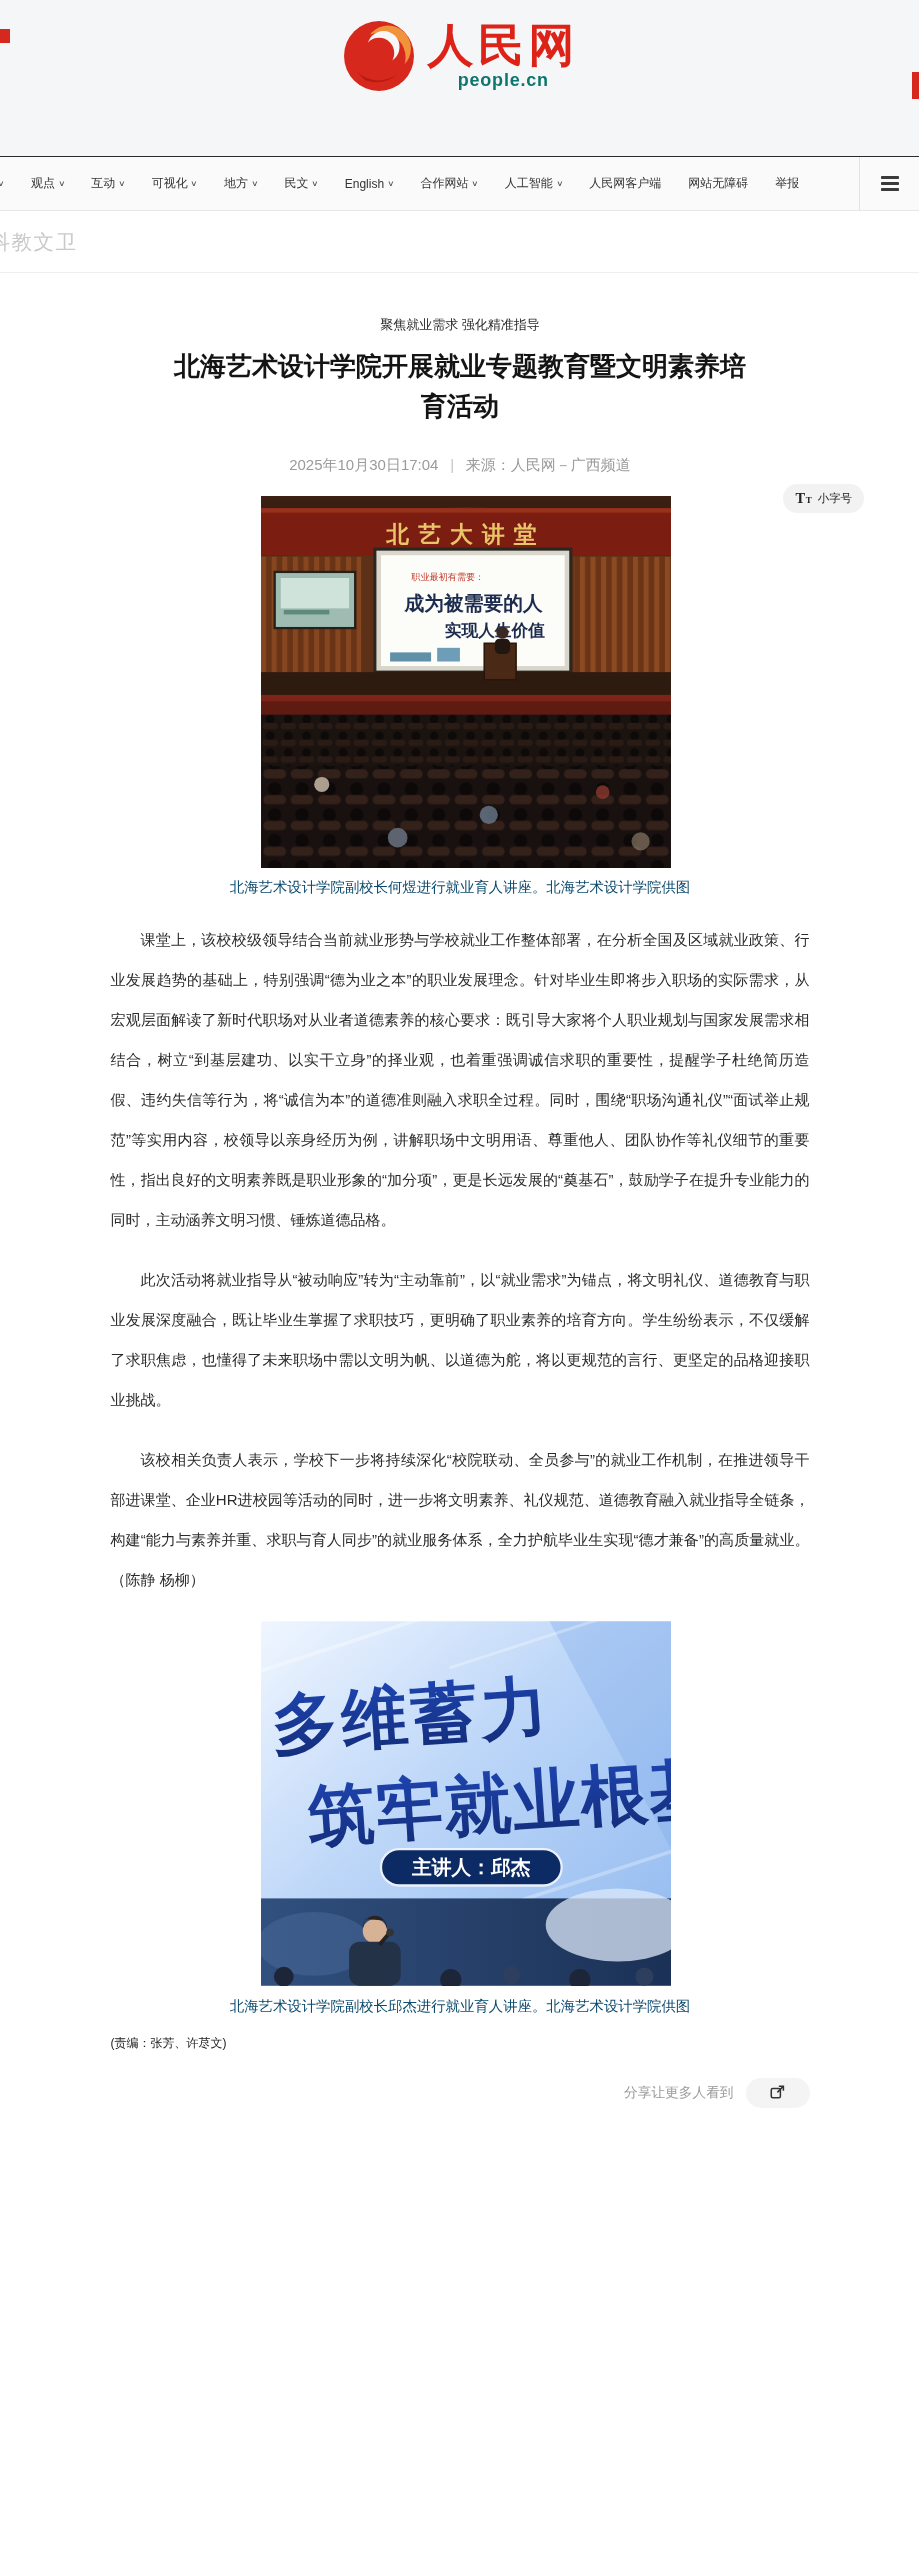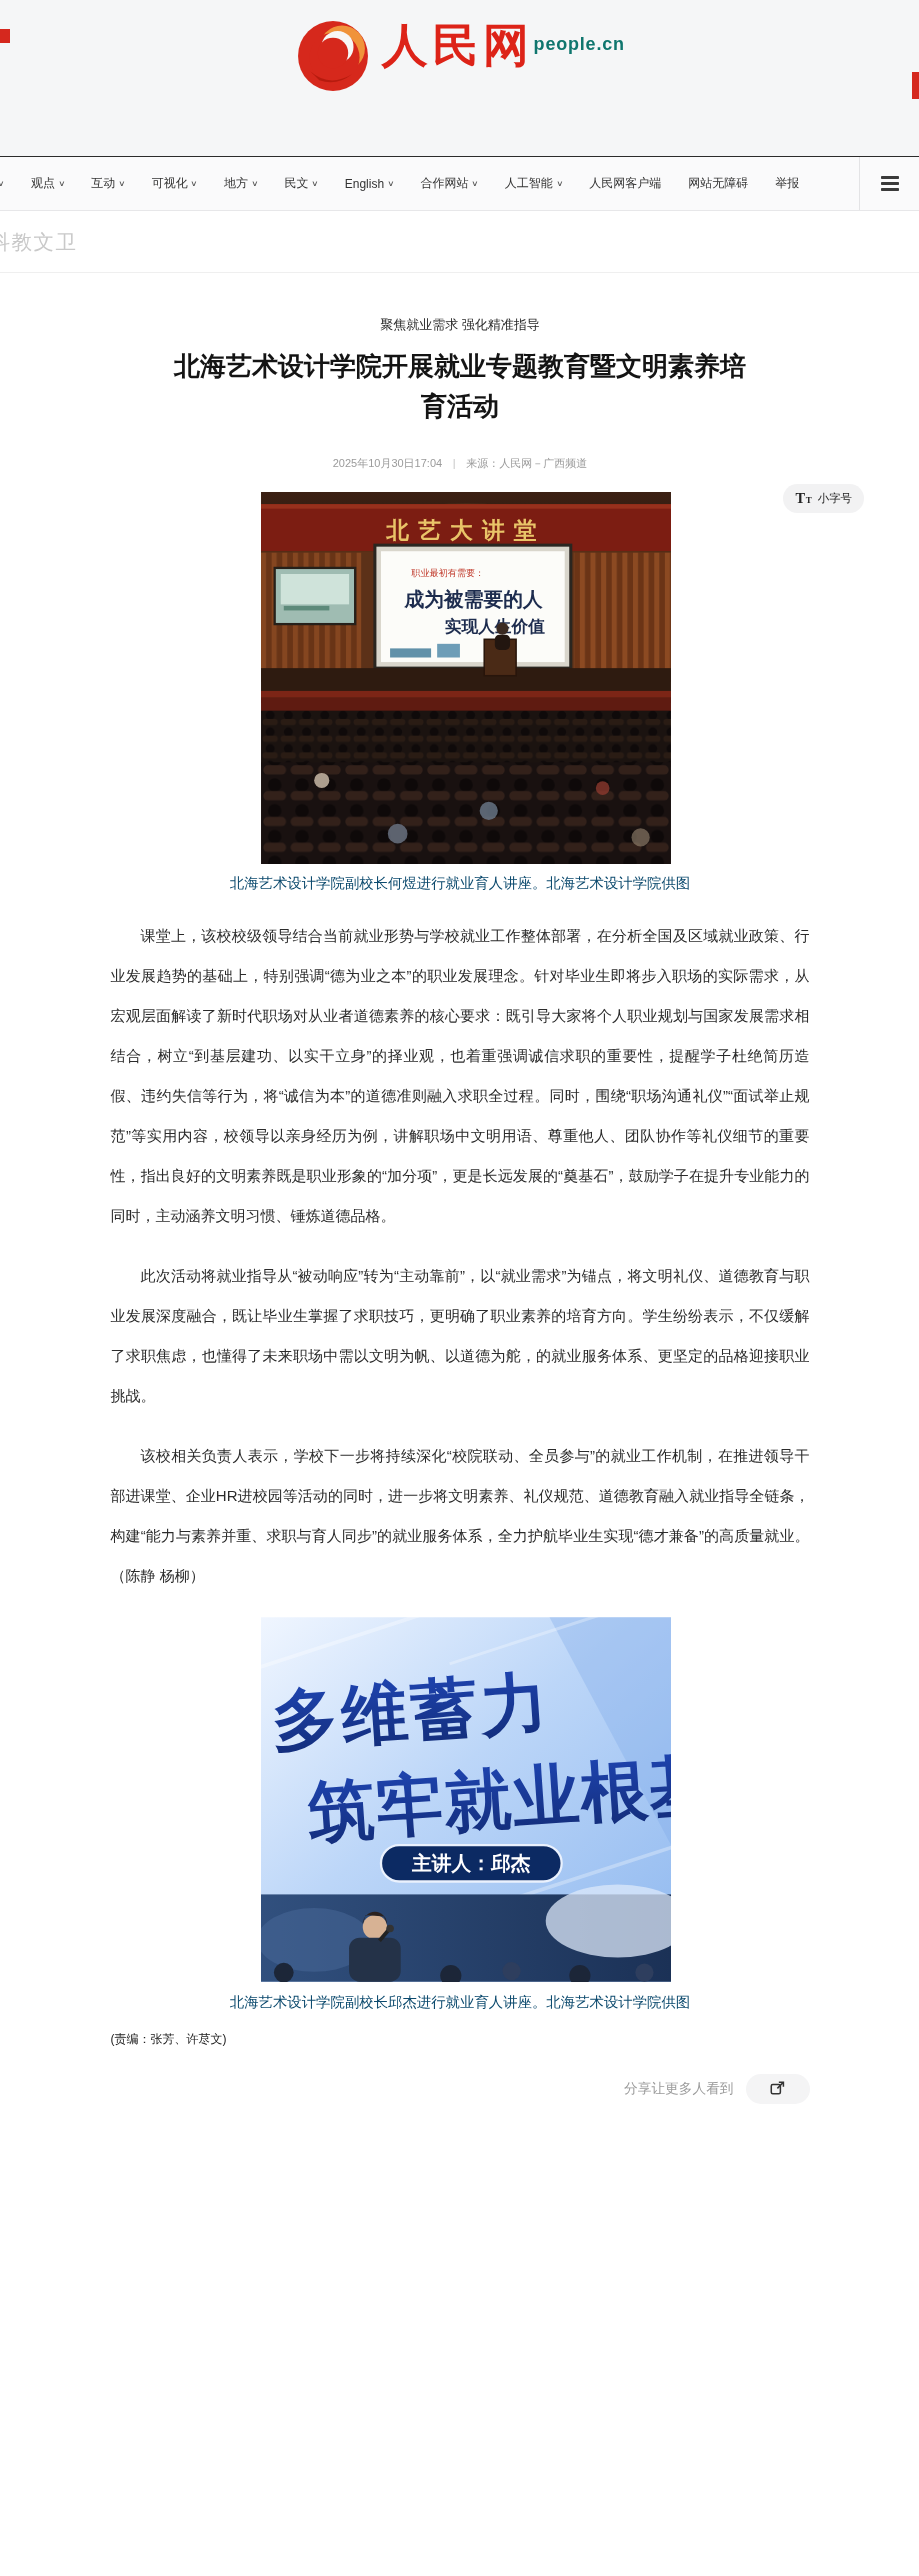--- a/index.html
+++ b/index.html
@@ -5,41 +5,41 @@
   * { box-sizing: border-box; }
   html,body { margin:0; padding:0; }
   body {
     width:920px; background:#ffffff; color:#222;
     font-family:"Liberation Sans", sans-serif; position:relative;
   }
   
   .header { background:#f5f6f7; height:156px; position:relative; }
   .logo { display:flex; justify-content:center; align-items:flex-start; padding-top:18px; gap:10.6px; cursor:pointer; }
   .logo-mark { width:76px; height:76px; }
-  .logo-textcol { display:flex; flex-direction:row; align-items:center; }
+  .logo-textcol { display:flex; flex-direction:column; align-items:center; }
   .logo-cn { color:#dd2318; font-size:46px; font-weight:bold; font-family:"Liberation Serif", serif; letter-spacing:4.6px; line-height:1.2; }
   .logo-en { color:#0f766e; font-size:18px; font-weight:bold; margin-top:-3px; letter-spacing:0.8px; }
   .edge-tab-left { position:absolute; left:0; top:29px; width:10px; height:14.4px; background:#d5281e; }
   .edge-tab-right { position:absolute; right:0; top:72px; width:8.4px; height:27px; background:#d5281e; }
   
   .navbar { border-top:1.5px solid #2b2b2b; border-bottom:0.8px solid #e7e7e9; background:#fafafb; height:55px; display:flex; align-items:stretch; }
   .nav-items { flex:1; display:flex; align-items:center; gap:27px; padding-left:3px; overflow:hidden; white-space:nowrap; font-size:12px; color:#333; }
   .nav-item { display:inline-flex; align-items:center; gap:3.8px; cursor:pointer; flex:none; }
   .chev { font-size:7.6px; color:#555; transform:scaleX(1.3); }
   .nav-right { display:flex; align-items:center; border-left:0.8px solid #e3e3e5; padding:0 21px; }
   .hamburger { width:18px; display:flex; flex-direction:column; gap:3.8px; cursor:pointer; }
   .hamburger span { display:block; height:2.3px; background:#3a3a3a; border-radius:0.8px; }
   
   .channel { height:62px; display:flex; align-items:center; border-bottom:0.8px solid #efefef; overflow:hidden; }
   .channel-label { color:#c9c9c9; font-size:20.5px; margin-left:-10.6px; letter-spacing:1.5px; }
   
   .article-head { text-align:center; position:relative; }
   .kicker { padding-top:43px; font-size:13px; color:#2b2b2b; }
   .title { width:593px; margin:12px auto 0; font-size:26px; line-height:1.55; font-weight:bold; color:#141414; }
-  .meta { margin-top:29px; font-size:11px; color:#9b9b9b; }
+  .meta { margin-top:29px; font-size:15px; color:#9b9b9b; }
   .meta .sep { margin:0 7.6px; color:#c5c5c5; }
   .font-pill { position:absolute; right:56px; top:211px; background:#f2f2f3; border-radius:14.4px; height:29px;
     display:flex; align-items:center; padding:0 12px; font-size:11.4px; color:#222; cursor:pointer; }
   .font-pill .t-big { font-size:14.4px; font-weight:bold; font-family:"Liberation Serif", serif; }
   .font-pill .t-small { font-size:9px; font-weight:bold; font-family:"Liberation Serif", serif; margin:3px 6px 0 0.8px; }
   
   .figure { width:410px; margin:21px auto 0;padding-left:6px; }
   .figure svg { display:block; }
   .caption { text-align:center; font-family:"Liberation Serif", serif; color:#0c4a6e; font-size:14.4px; margin-top:10.6px; }
   
@@ -202,21 +202,21 @@
     <circle cx="300" cy="420" r="12" fill="#6b7a8c" opacity="0.8"></circle>
     <circle cx="450" cy="390" r="9" fill="#8c3a2e" opacity="0.8"></circle>
     <circle cx="180" cy="450" r="13" fill="#7a8698" opacity="0.7"></circle>
     <circle cx="500" cy="455" r="12" fill="#9a8873" opacity="0.6"></circle>
   </svg>
 </div>
 <div class="caption">北海艺术设计学院副校长何煜进行就业育人讲座。北海艺术设计学院供图</div>
 
 <div class="body-text">
   <p class="para">课堂上，该校校级领导结合当前就业形势与学校就业工作整体部署，在分析全国及区域就业政策、行业发展趋势的基础上，特别强调“德为业之本”的职业发展理念。针对毕业生即将步入职场的实际需求，从宏观层面解读了新时代职场对从业者道德素养的核心要求：既引导大家将个人职业规划与国家发展需求相结合，树立“到基层建功、以实干立身”的择业观，也着重强调诚信求职的重要性，提醒学子杜绝简历造假、违约失信等行为，将“诚信为本”的道德准则融入求职全过程。同时，围绕“职场沟通礼仪”“面试举止规范”等实用内容，校领导以亲身经历为例，讲解职场中文明用语、尊重他人、团队协作等礼仪细节的重要性，指出良好的文明素养既是职业形象的“加分项”，更是长远发展的“奠基石”，鼓励学子在提升专业能力的同时，主动涵养文明习惯、锤炼道德品格。</p>
-  <p class="para">此次活动将就业指导从“被动响应”转为“主动靠前”，以“就业需求”为锚点，将文明礼仪、道德教育与职业发展深度融合，既让毕业生掌握了求职技巧，更明确了职业素养的培育方向。学生纷纷表示，不仅缓解了求职焦虑，也懂得了未来职场中需以文明为帆、以道德为舵，的就业服务体系、更坚定的品格迎接职业挑战。</p>
+  <p class="para">此次活动将就业指导从“被动响应”转为“主动靠前”，以“就业需求”为锚点，将文明礼仪、道德教育与职业发展深度融合，既让毕业生掌握了求职技巧，更明确了职业素养的培育方向。学生纷纷表示，不仅缓解了求职焦虑，也懂得了未来职场中需以文明为帆、以道德为舵，将以更规范的言行、更坚定的品格迎接职业挑战。</p>
   <p class="para">该校相关负责人表示，学校下一步将持续深化“校院联动、全员参与”的就业工作机制，在推进领导干部进课堂、企业HR进校园等活动的同时，进一步将文明素养、礼仪规范、道德教育融入就业指导全链条，构建“能力与素养并重、求职与育人同步”的就业服务体系，全力护航毕业生实现“德才兼备”的高质量就业。（陈静 杨柳）</p>
 </div>
 
 <div class="figure">
   <svg width="410" height="365" viewBox="0 0 540 480">
     <defs>
       <linearGradient id="bgBlue" x1="0" y1="0" x2="1" y2="1">
         <stop offset="0" stop-color="#f0f6ff"></stop>
           <stop offset="0.45" stop-color="#bcd6f8"></stop>
           <stop offset="1" stop-color="#8fb8ef"></stop>

